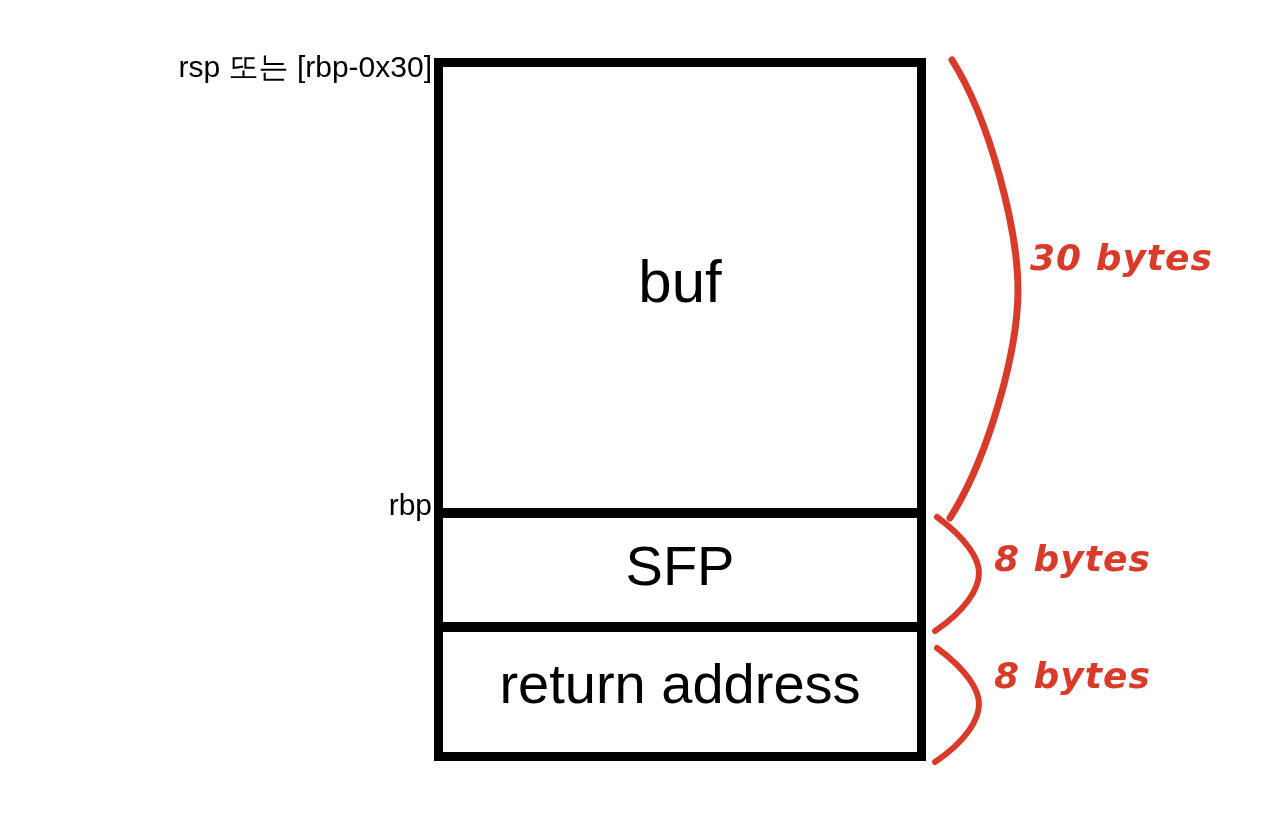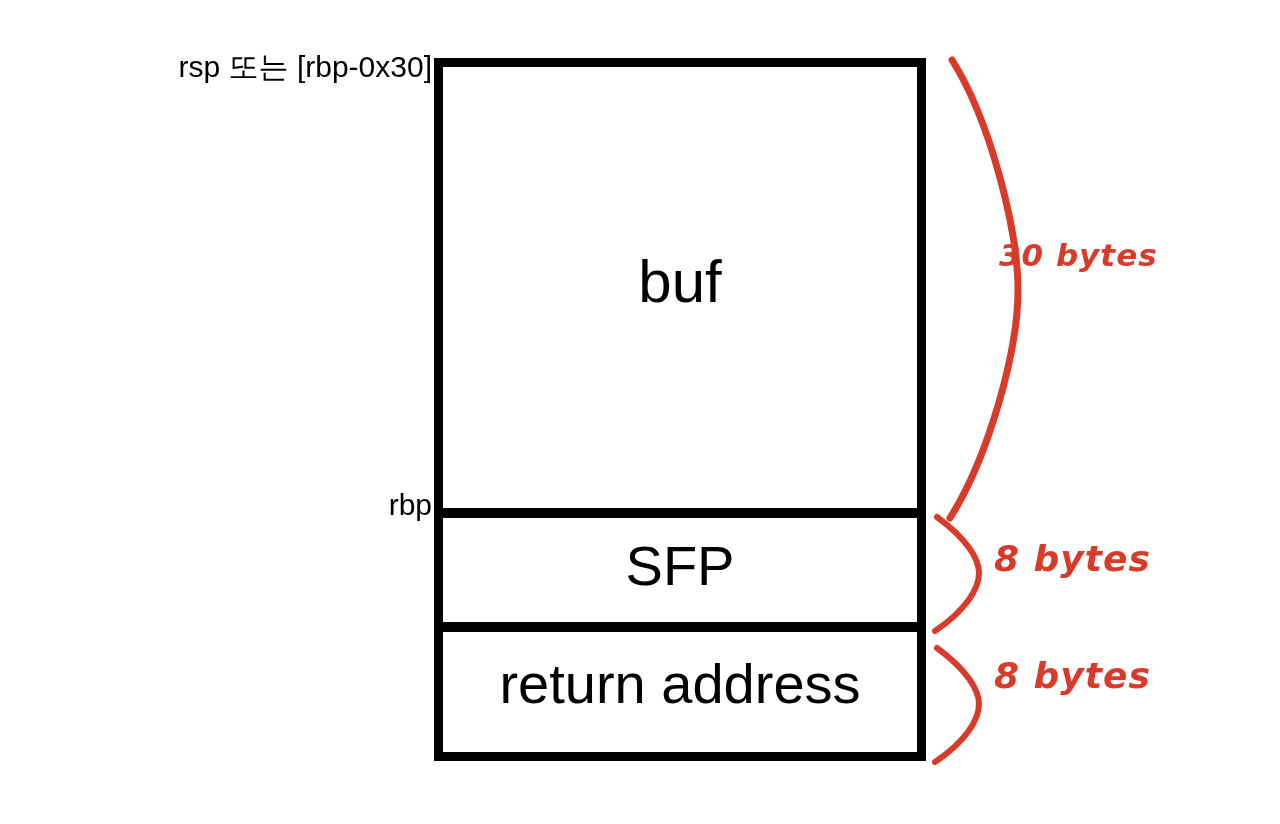--- a/index.html
+++ b/index.html
@@ -149,23 +149,23 @@
     color: #D93B2B;
     white-space: nowrap;
     font-family: "DejaVu Sans", sans-serif;
     font-style: italic;
     font-weight: 700;
     line-height: 1;
     letter-spacing: 1px;
   }
 
   #size-buf {
-    left: 999px;
+    left: 1030px;
     top: 240px;
-    font-size: 31px;
+    font-size: 36px;
   }
 
   #size-sfp {
     left: 994px;
     top: 541px;
     font-size: 36px;
   }
 
   #size-ret {
     left: 994px;

